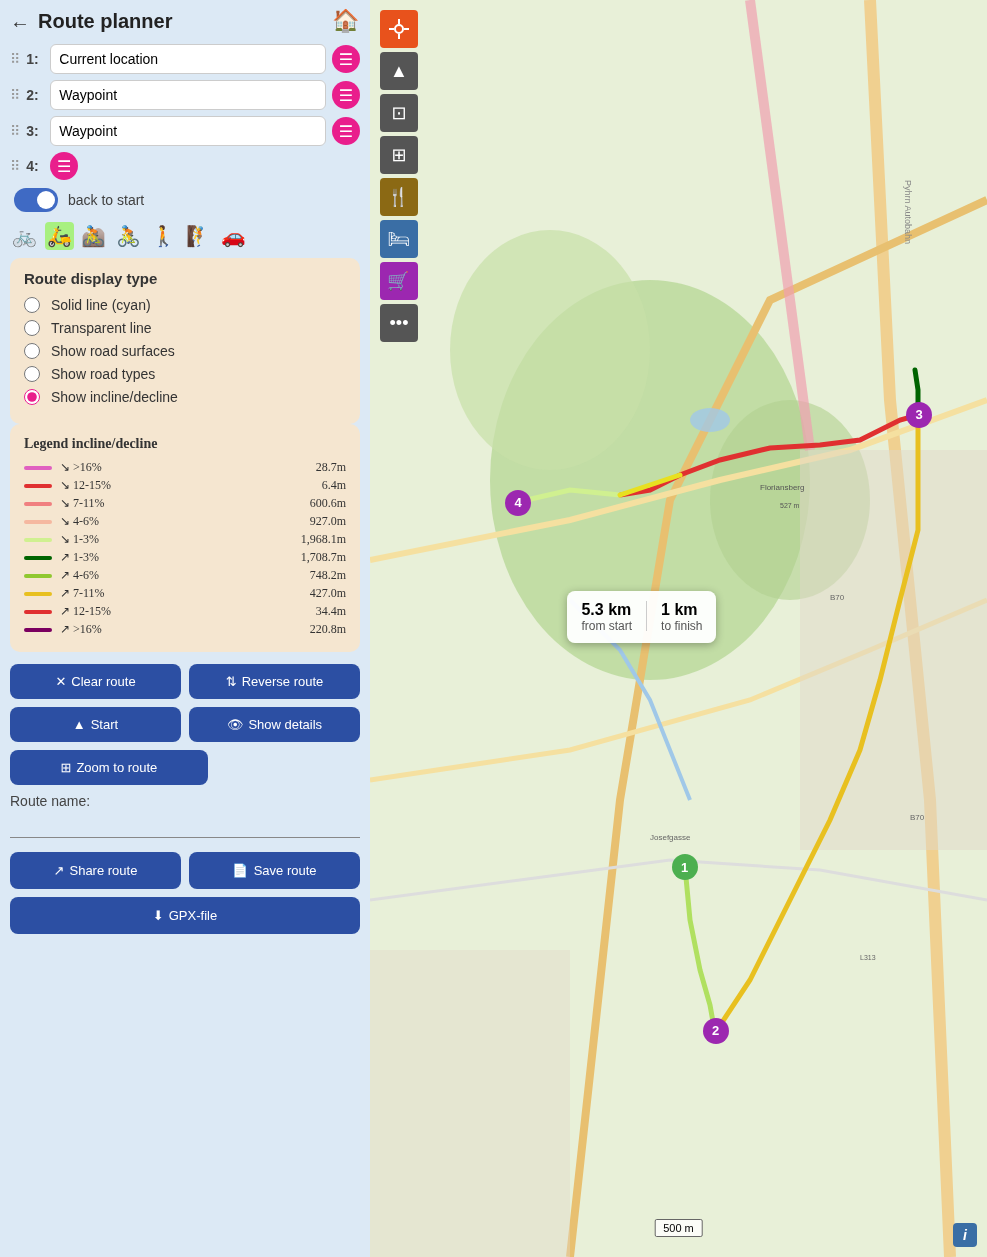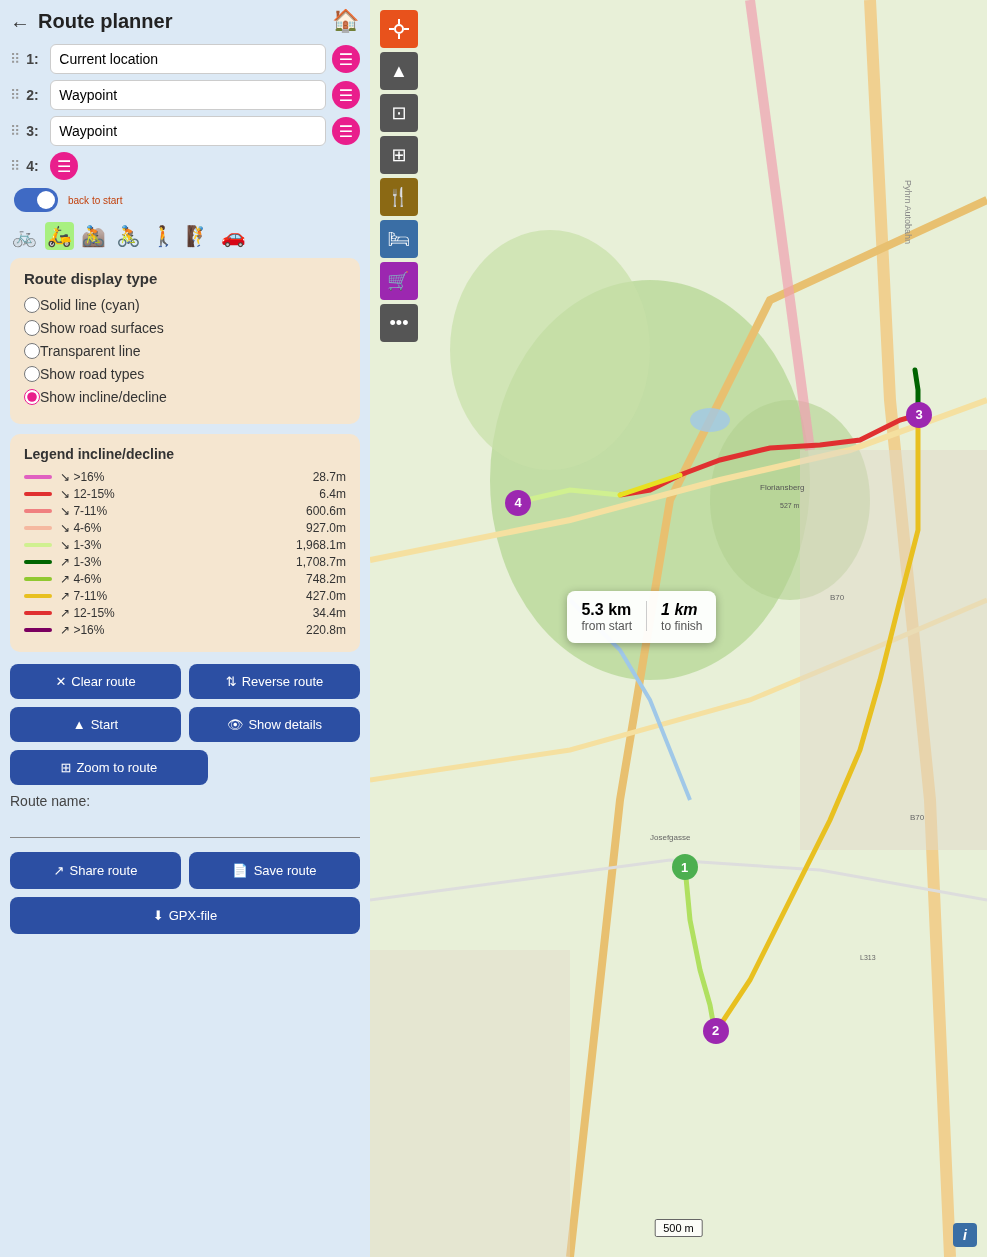--- a/index.html
+++ b/index.html
@@ -107,21 +107,21 @@
       height: 18px;
       width: 18px;
       left: 3px;
       bottom: 3px;
       background: white;
       border-radius: 50%;
       transition: .3s;
     }
     input:checked + .slider { background-color: #3f6ac4; }
     input:checked + .slider:before { transform: translateX(20px); }
-    .back-to-start-label { font-size: 10px; color: #c2410c; }
+    .back-to-start-label { font-size: 14px; color: #404040; }
 
     
     .transport-row {
       display: flex;
       align-items: center;
       gap: 6px;
       margin-bottom: 8px;
       flex-wrap: wrap;
     }
     .transport-icon {
@@ -133,40 +133,41 @@
 
     
     .stats { font-size: 14px; color: #222; margin-bottom: 12px; line-height: 1.6; }
     .stats span { font-weight: bold; color: #e03030; }
 
     
     .route-display-box {
       background: #f5e6d0;
       border-radius: 10px;
       padding: 12px 14px;
-      margin-bottom: 10px;
+      margin-bottom: 0;
     }
     .box-title { font-size: 15px; font-weight: bold; color: #333; margin-bottom: 10px; }
     .radio-option {
       display: flex;
       align-items: flex-end;
-      gap: 0;
+      gap: 11px;
       margin-bottom: 7px;
       font-size: 14px;
       color: #333;
       cursor: pointer;
     }
     .radio-option input[type="radio"] { accent-color: #e91e8c; width: 16px; height: 16px; }
 
     
     .legend-box {
       background: #f5e6d0;
       border-radius: 10px;
       padding: 12px 14px;
       margin-bottom: 12px;
+      font-family: Liberation Serif, serif;
     }
     .legend-title { font-size: 14px; font-weight: bold; color: #333; margin-bottom: 8px; }
     .legend-row {
       display: flex;
       align-items: center;
       gap: 8px;
       margin-bottom: 3px;
       font-size: 12px;
       color: #333;
     }
@@ -436,25 +437,25 @@
 
 
   <div class="route-display-box">
     <div class="box-title">Route display type</div>
     <label class="radio-option">
       <input type="radio" name="display" style="">
       <span>Solid line (cyan)</span>
     </label>
     <label class="radio-option">
       <input type="radio" name="display" style="">
-      <span>Show road surfaces</span>
+      <span>Transparent line</span>
     </label>
     <label class="radio-option">
       <input type="radio" name="display" style="">
-      <span>Transparent line</span>
+      <span>Show road surfaces</span>
     </label>
     <label class="radio-option">
       <input type="radio" name="display" style="">
       <span>Show road types</span>
     </label>
     <label class="radio-option">
       <input type="radio" name="display" checked="" style="">
       <span>Show incline/decline</span>
     </label>
   </div>
@@ -630,21 +631,21 @@
     <button class="map-ctrl-btn more">•••</button>
   </div>
 
   <div class="map-info-popup" style="top:47%;left:32%;">
     <div>
       <div style="font-size:16px;font-weight:bold;">5.3 km</div>
       <div style="font-size:12px;font-weight:normal;color:#555;">from start</div>
     </div>
     <div class="info-divider"></div>
     <div>
-      <div style="font-size:16px;font-weight:bold;font-style:italic;">1 km</div>
+      <div style="font-size:16px;font-weight:bold;">1 km</div>
       <div style="font-size:12px;font-weight:normal;color:#555;">to finish</div>
     </div>
   </div>
 
   <div class="marker" style="width:26px;height:26px;background:#4caf50;left:51%;top:69%;">1</div>
   <div class="marker" style="width:26px;height:26px;background:#9c27b0;left:56%;top:82%;">2</div>
   <div class="marker" style="width:26px;height:26px;background:#9c27b0;left:89%;top:33%;">3</div>
   <div class="marker" style="width:26px;height:26px;background:#9c27b0;left:24%;top:40%;">4</div>
 
   <div class="scale-bar">500 m</div>

